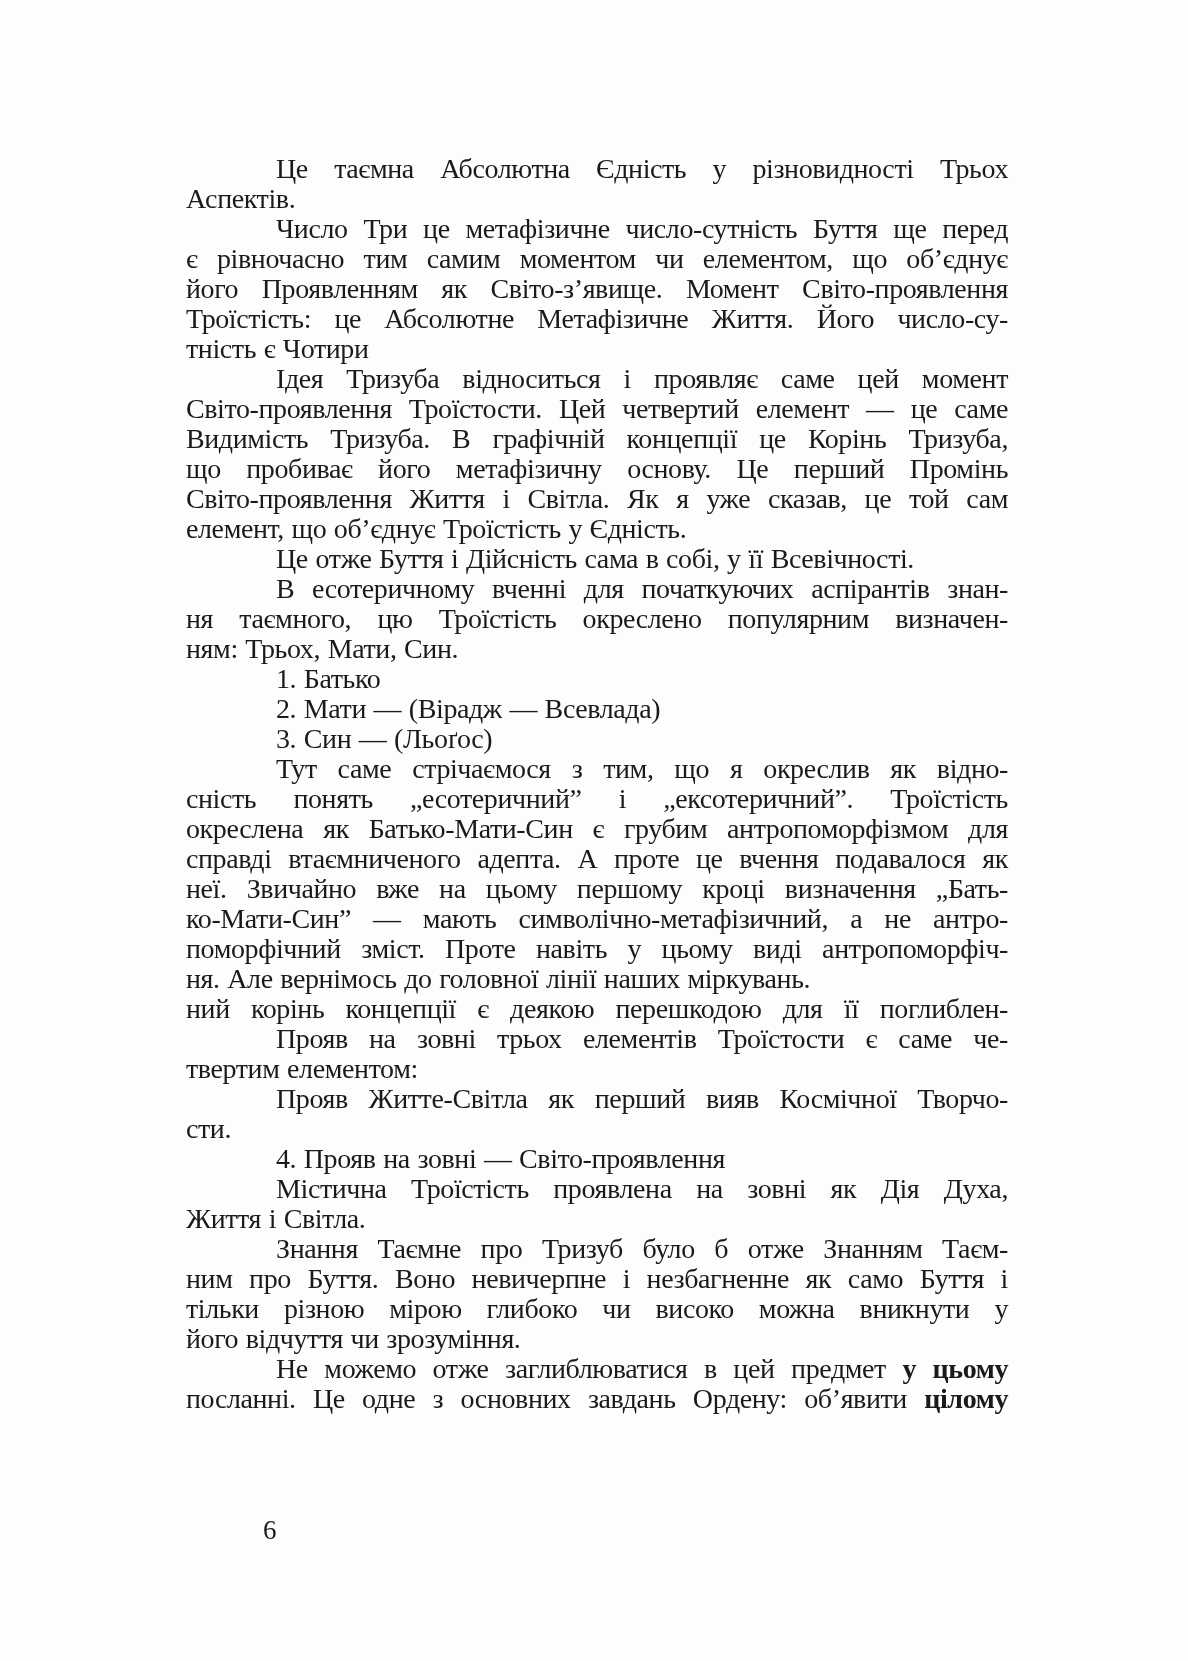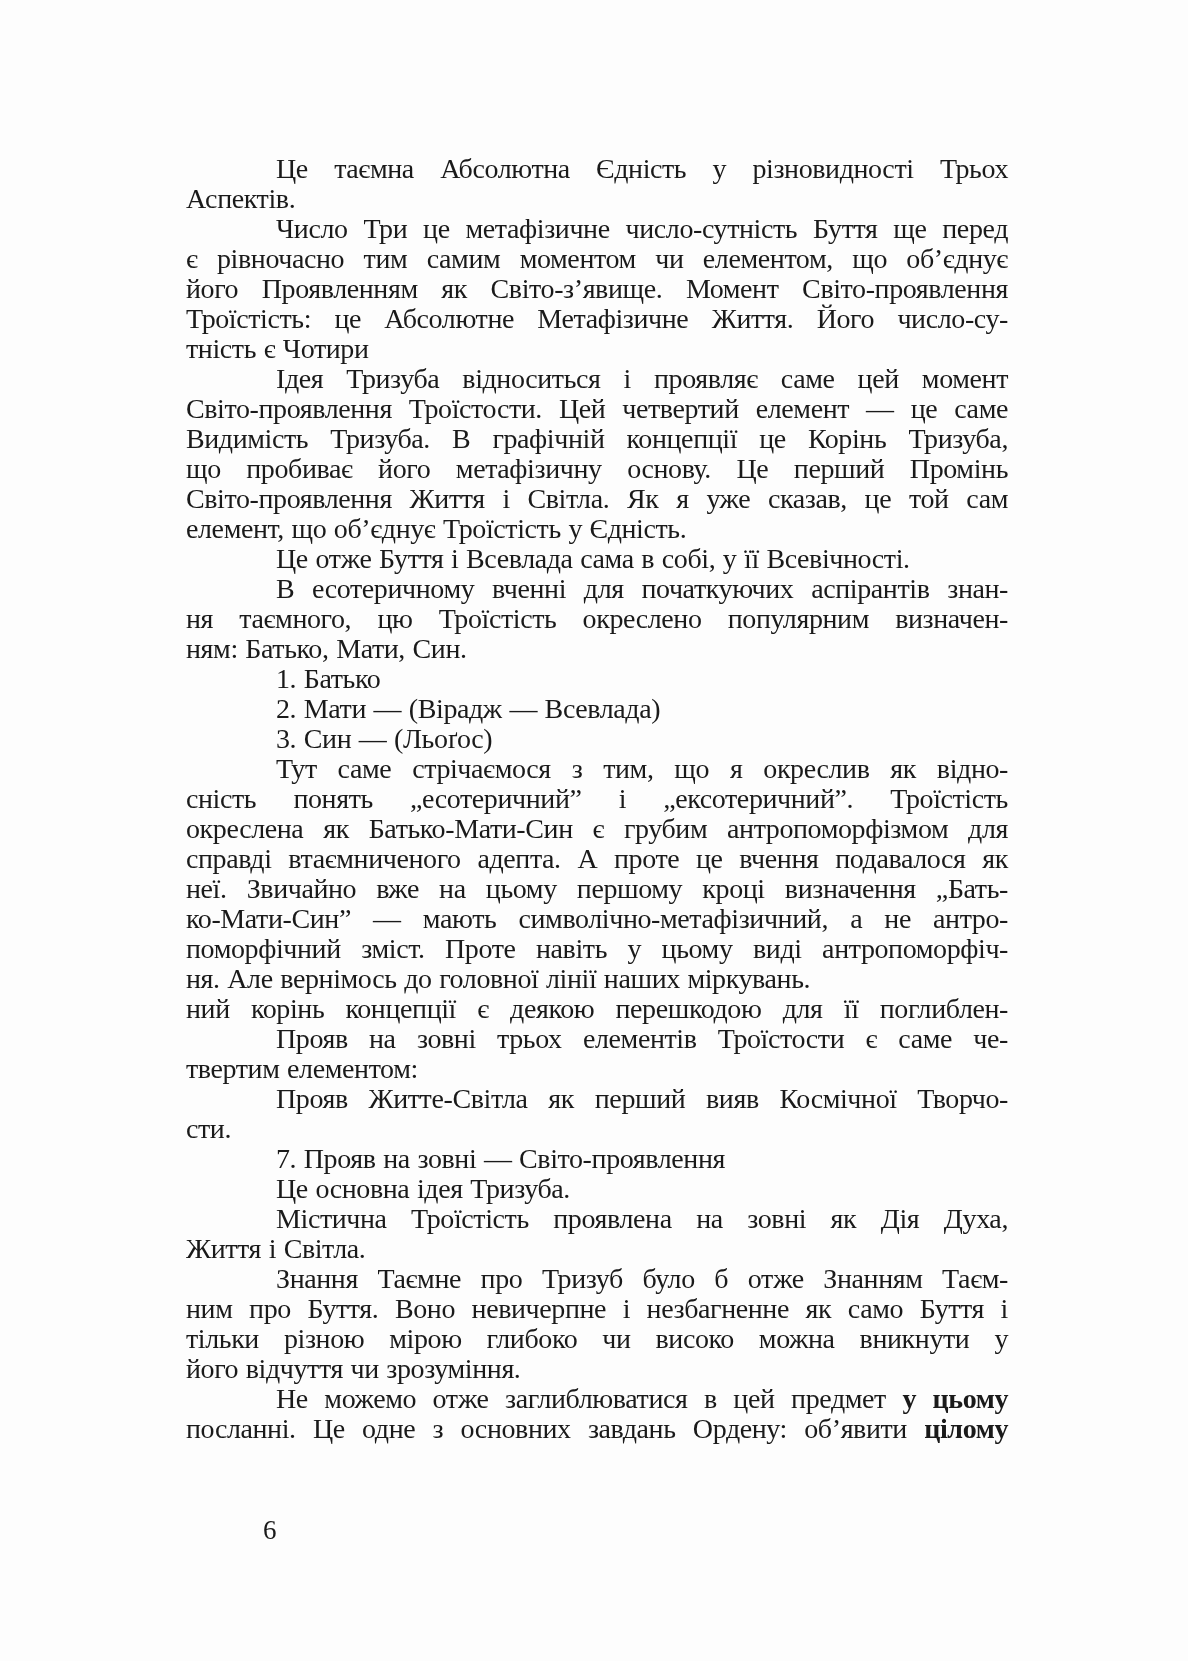--- a/index.html
+++ b/index.html
@@ -57,42 +57,41 @@
       <div class="line justify">є рівночасно тим самим моментом чи елементом, що об’єднує</div>
       <div class="line justify">його Проявленням як Світо-з’явище. Момент Світо-проявлення</div>
       <div class="line justify">Троїстість: це Абсолютне Метафізичне Життя. Його число-су-</div>
       <div class="line">тність є Чотири</div>
       <div class="line indent justify">Ідея Тризуба відноситься і проявляє саме цей момент</div>
       <div class="line justify">Світо-проявлення Троїстости. Цей четвертий елемент — це саме</div>
       <div class="line justify">Видимість Тризуба. В графічній концепції це Корінь Тризуба,</div>
       <div class="line justify">що пробиває його метафізичну основу. Це перший Промінь</div>
       <div class="line justify">Світо-проявлення Життя і Світла. Як я уже сказав, це той сам</div>
       <div class="line">елемент, що об’єднує Троїстість у Єдність.</div>
-      <div class="line indent">Це отже Буття і Всевлада сама в собі, у її Всевічності.</div>
+      <div class="line indent">Це отже Буття і Дійсність сама в собі, у її Всевічності.</div>
       <div class="line indent justify">В есотеричному вченні для початкуючих аспірантів знан-</div>
       <div class="line justify">ня таємного, цю Троїстість окреслено популярним визначен-</div>
-      <div class="line">ням: Батько, Мати, Син.</div>
+      <div class="line">ням: Трьох, Мати, Син.</div>
       <div class="line indent">1. Батько</div>
       <div class="line indent">2. Мати — (Вірадж — Всевлада)</div>
       <div class="line indent">3. Син — (Льоґос)</div>
       <div class="line indent justify pgap">Тут саме стрічаємося з тим, що я окреслив як відно-</div>
       <div class="line justify">сність понять „есотеричний” і „ексотеричний”. Троїстість</div>
       <div class="line justify">окреслена як Батько-Мати-Син є грубим антропоморфізмом для</div>
       <div class="line justify">справді втаємниченого адепта. А проте це вчення подавалося як</div>
       <div class="line justify">неї. Звичайно вже на цьому першому кроці визначення „Бать-</div>
       <div class="line justify">ко-Мати-Син” — мають символічно-метафізичний, а не антро-</div>
       <div class="line justify">поморфічний зміст. Проте навіть у цьому виді антропоморфіч-</div>
       <div class="line">ня. Але вернімось до головної лінії наших міркувань.</div>
       <div class="line justify">ний корінь концепції є деякою перешкодою для її поглиблен-</div>
       <div class="line indent justify pgap">Прояв на зовні трьох елементів Троїстости є саме че-</div>
       <div class="line">твертим елементом:</div>
       <div class="line indent justify">Прояв Житте-Світла як перший вияв Космічної Творчо-</div>
       <div class="line">сти.</div>
-      <div class="line indent">7. Прояв на зовні — Світо-проявлення</div>
-      <div class="line indent">Це основна ідея Тризуба.</div>
+      <div class="line indent">4. Прояв на зовні — Світо-проявлення</div>
       <div class="line indent justify">Містична Троїстість проявлена на зовні як Дія Духа,</div>
       <div class="line">Життя і Світла.</div>
       <div class="line indent justify pgap">Знання Таємне про Тризуб було б отже Знанням Таєм-</div>
       <div class="line justify">ним про Буття. Воно невичерпне і незбагненне як само Буття і</div>
       <div class="line justify">тільки різною мірою глибоко чи високо можна вникнути у</div>
       <div class="line">його відчуття чи зрозуміння.</div>
       <div class="line indent justify pgap"><span>Не можемо отже заглиблюватися в цей предмет </span><span class="b">у цьому</span></div>
       <div class="line justify"><span>посланні. Це одне з основних завдань Ордену: об’явити </span><span class="b">цілому</span></div>
     </div>
   <div class="page-number">6</div>

